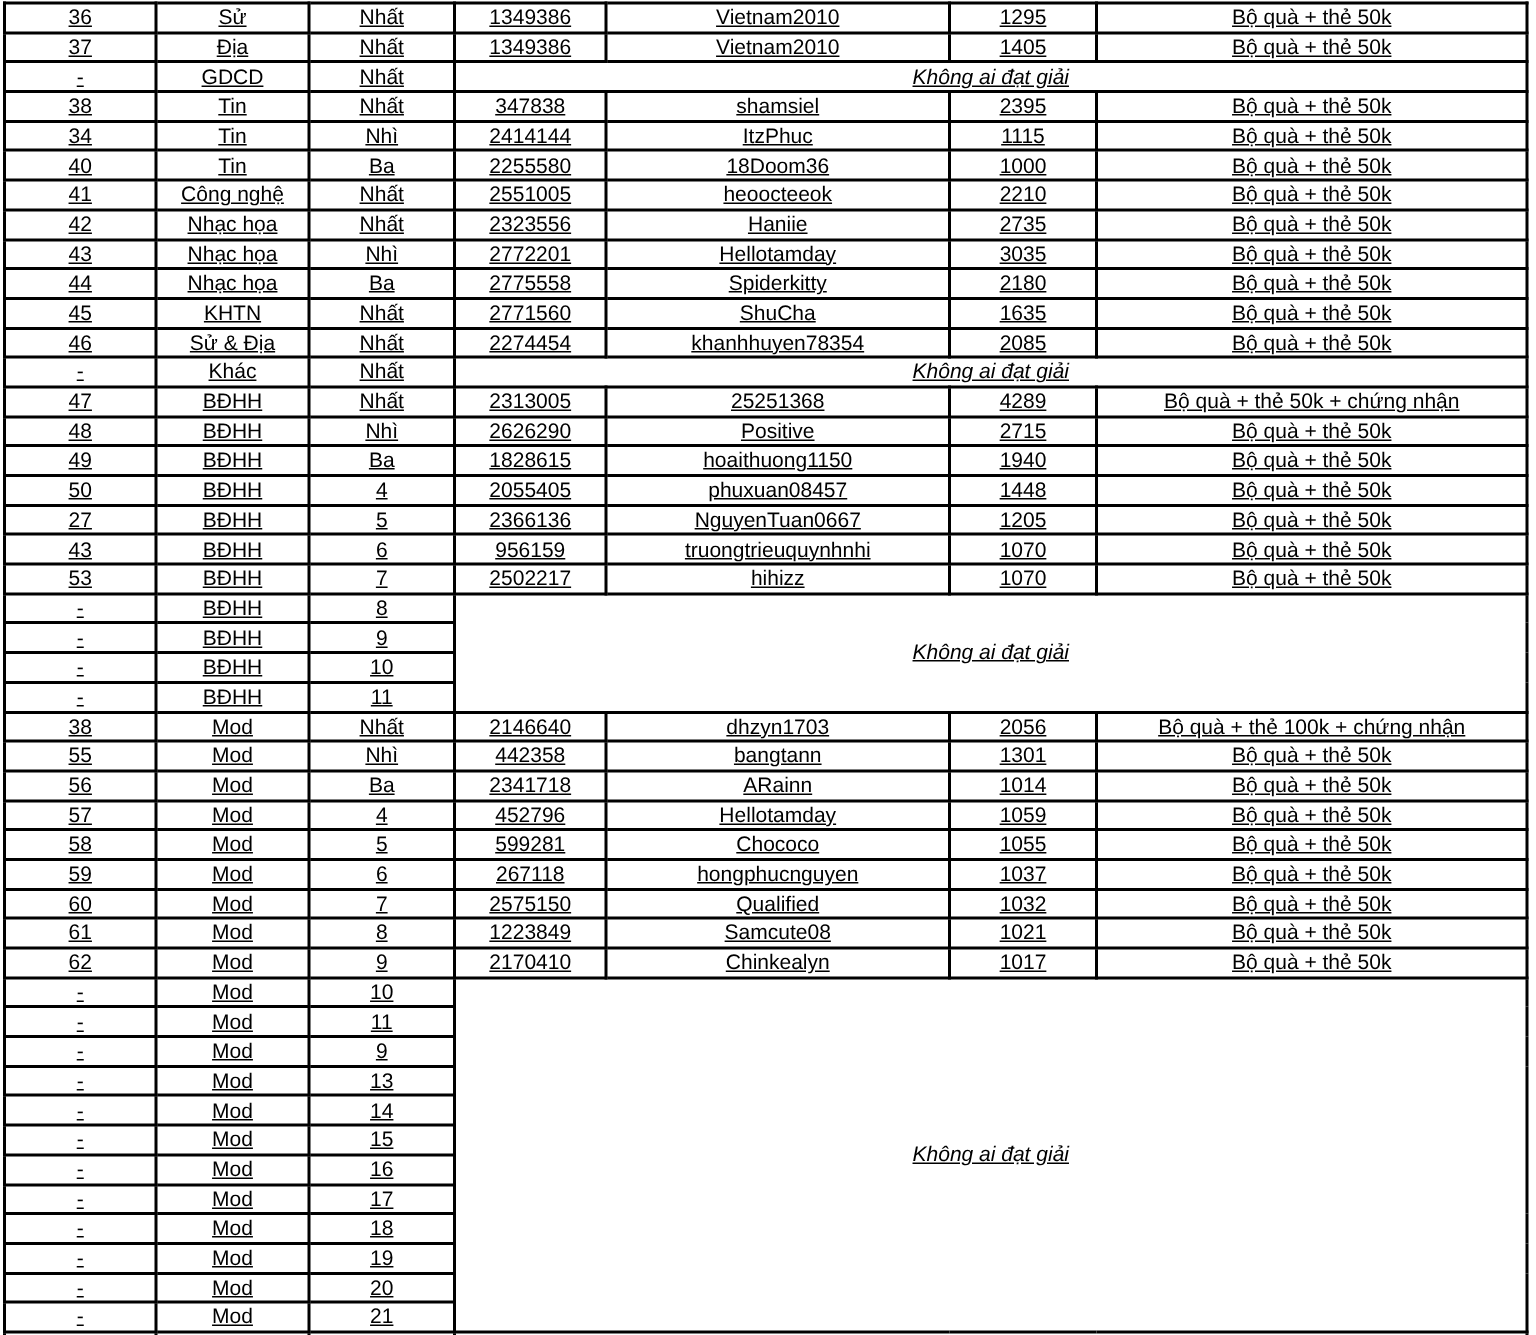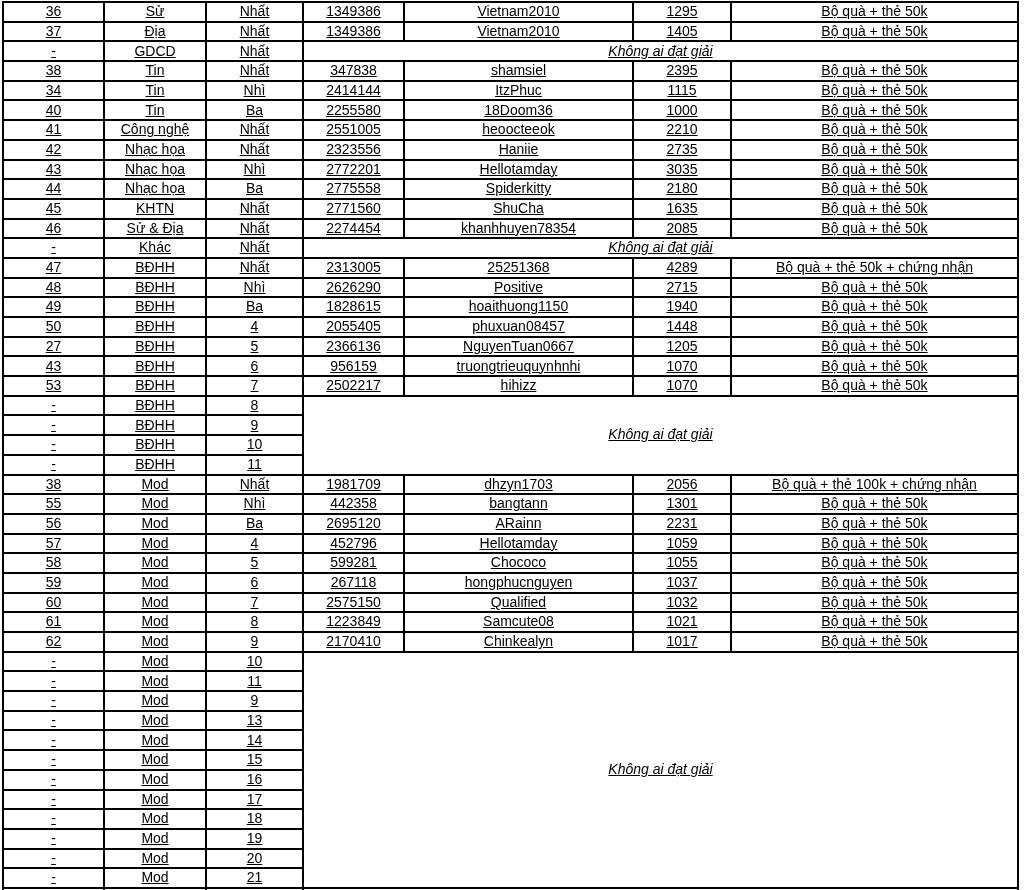--- a/index.html
+++ b/index.html
@@ -252,41 +252,41 @@
         </tr>
         <tr>
           <td>-</td>
           <td>BĐHH</td>
           <td>11</td>
         </tr>
         <tr>
           <td>38</td>
           <td>Mod</td>
           <td>Nhất</td>
-          <td>1981709</td>
+          <td>2146640</td>
           <td>dhzyn1703</td>
           <td>2056</td>
           <td>Bộ quà + thẻ 100k + chứng nhận</td>
         </tr>
         <tr>
           <td>55</td>
           <td>Mod</td>
           <td>Nhì</td>
           <td>442358</td>
           <td>bangtann</td>
           <td>1301</td>
           <td>Bộ quà + thẻ 50k</td>
         </tr>
         <tr>
           <td>56</td>
           <td>Mod</td>
           <td>Ba</td>
-          <td>2695120</td>
+          <td>2341718</td>
           <td>ARainn</td>
-          <td>2231</td>
+          <td>1014</td>
           <td>Bộ quà + thẻ 50k</td>
         </tr>
         <tr>
           <td>57</td>
           <td>Mod</td>
           <td>4</td>
           <td>452796</td>
           <td>Hellotamday</td>
           <td>1059</td>
           <td>Bộ quà + thẻ 50k</td>

